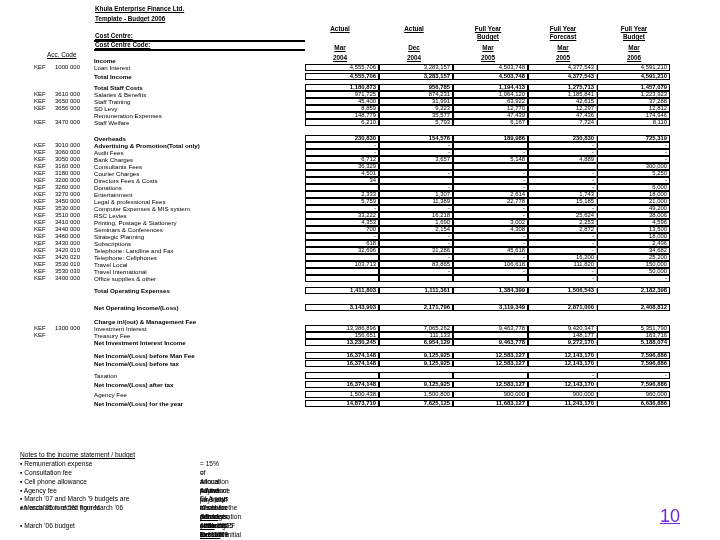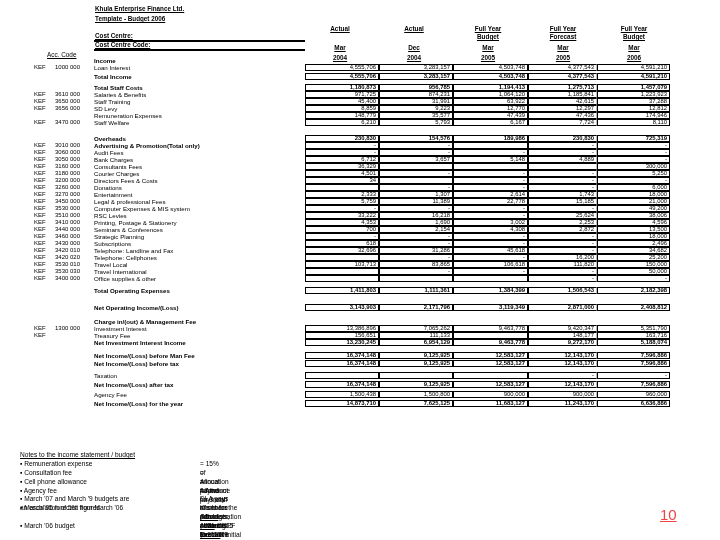--- a/index.html
+++ b/index.html
@@ -21,21 +21,21 @@
   .c1 { left:379px; width:74px; }
   .c2 { left:453px; width:75px; }
   .c3 { left:528px; width:69px; border-right-color:#bbb; }
   .c4 { left:597px; width:73px; }
   .box .cell { border-width:1.4px; }
   .notes { position:absolute; left:20px; top:451px; font-size:6.6px; line-height:8.9px; }
   .notes-title { text-decoration:underline; }
   .note-line { position:relative; height:8.9px; }
   .note-left { position:absolute; left:0; }
   .note-right { position:absolute; left:180px; }
-  .page-num { position:absolute; left:660px; top:506px; font-size:15px; color:#ef4444;text-decoration:underline; }
+  .page-num { position:absolute; left:660px; top:506px; font-size:18px; color:#6d28d9;text-decoration:underline; }
 </style>
 </head>
 <body>
 
 <div class="abs hdr-title" style="top:5px;">Khula Enterprise Finance Ltd.</div>
 <div class="abs hdr-title" style="top:15px;">Template - Budget 2006</div>
 <div class="abs hdr-title" style="top:32px;">Cost Centre:</div>
 <div class="rule" style="top:40px;"></div>
 <div class="abs hdr-title" style="top:41px;">Cost Centre Code:</div>
 <div class="rule" style="top:49px;"></div>

